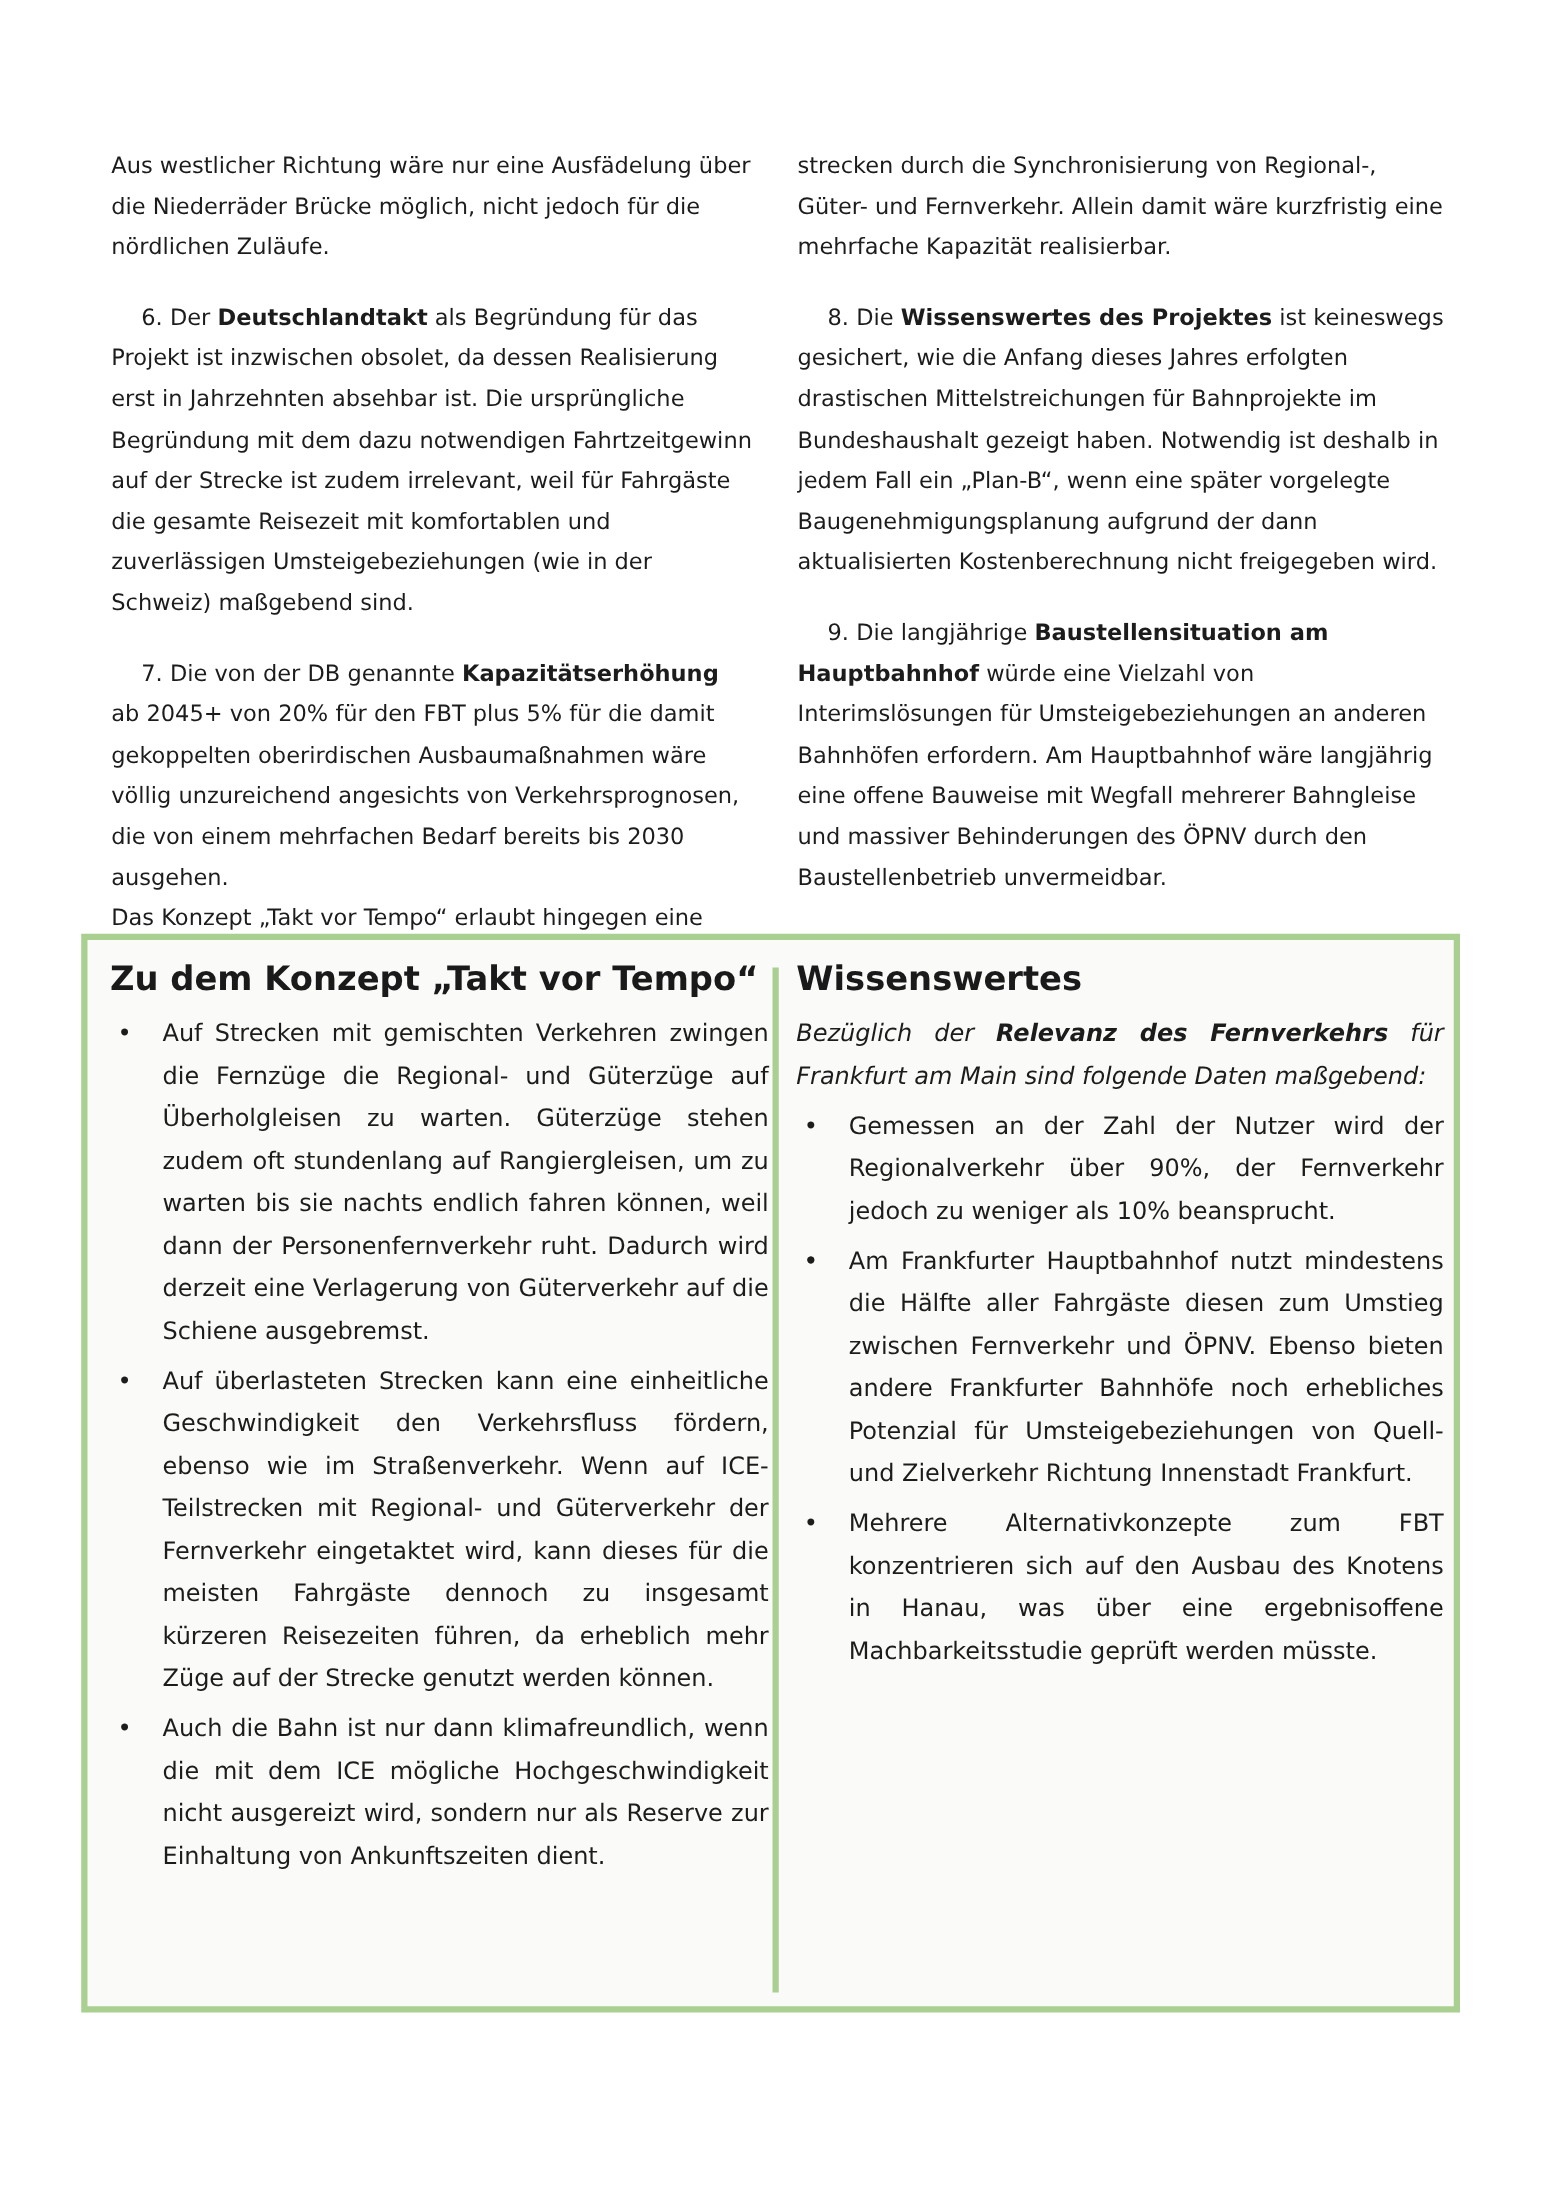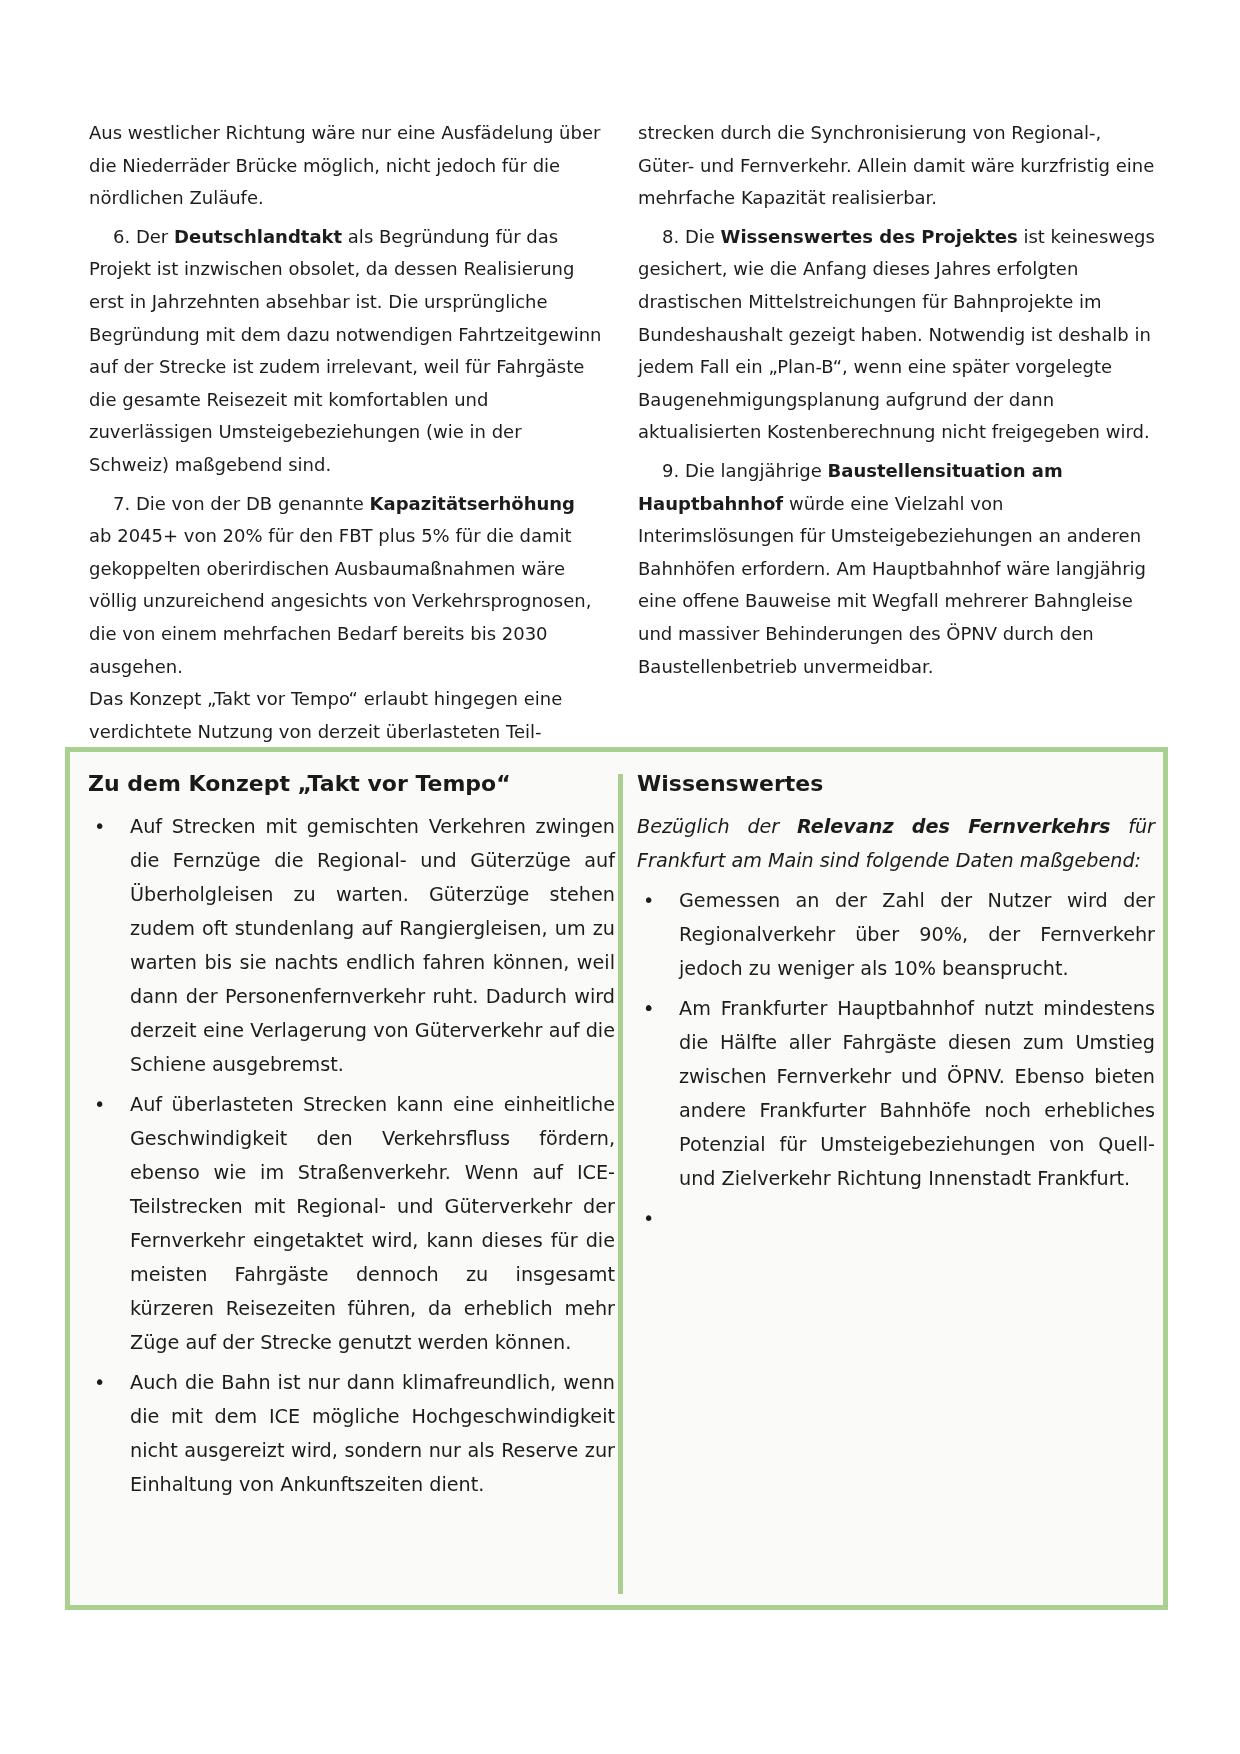--- a/index.html
+++ b/index.html
@@ -1,31 +1,31 @@
 <!DOCTYPE html>
 <html><head>
 <meta charset="utf-8">
 <style>
   html, body { margin: 0; padding: 0; background: #ffffff; }
   body { width: 1240px; height: 1754px; position: relative; overflow: hidden;
          font-family: "DejaVu Sans", "Liberation Sans", sans-serif; color: #1c1c1c; }
   .col { position: absolute; font-size: 18px; line-height: 32.6px; }
   .col p { margin: 0; }
-  .col p.item { text-indent: 24px; margin-top: 6px; }
+  .col p.item { text-indent: 24px; margin-top: 24px; }
   #colL { left: 89px; top: 117px; width: 514px; }
   #colR { left: 638px; top: 117px; width: 522px; }
   b { font-weight: bold; }
 
   #box { position: absolute; left: 65px; top: 747px; width: 1103px; height: 863px;
          box-sizing: border-box; border: 5px solid #a9cf91; background: #fafaf8; }
   .boxcol { position: absolute; top: 12px; font-size: 19.2px; line-height: 34px; text-align: justify; }
   #boxL { left: 18px; width: 527px; }
   #boxR { left: 567px; width: 518px; }
   #divider { position: absolute; left: 548px; top: 22px; width: 5px; height: 820px; background: #a9cf91; }
-  .boxcol h2 { margin: 0 0 6px 0; font-size: 22px; line-height: 40px; font-weight: bold; color: #1a1a1a; }
+  .boxcol h2 { margin: 0 0 6px 0; font-size: 27px; line-height: 40px; font-weight: bold; color: #1a1a1a; }
   .boxcol ul { list-style: none; margin: 0; padding: 0; }
   .boxcol li { position: relative; padding-left: 42px; margin-bottom: 6px; }
   .boxcol li .bullet { position: absolute; left: 6px; top: 0; }
   .boxcol p.intro { margin: 0 0 6px 0; font-style: italic; }
 </style>
 </head>
 <body>
 
 <div id="colL" class="col">
   <p>Aus westlicher Richtung wäre nur eine Ausfädelung über die Niederräder Brücke möglich, nicht jedoch für die nördlichen Zuläufe.</p>
@@ -95,16 +95,17 @@
       </li>
       <li>
         <span class="bullet">•</span>
       </li>
       <li>
         <span class="bullet">•</span>
         <span>Am Frankfurter Hauptbahnhof nutzt mindestens die Hälfte aller Fahrgäste diesen zum Umstieg zwischen Fernverkehr und ÖPNV. Ebenso bieten andere Frankfurter Bahnhöfe noch erhebliches Potenzial für Umsteigebeziehungen von Quell- und Zielverkehr Richtung Innenstadt Frankfurt.</span>
       </li>
       <li>
         <span class="bullet">•</span>
+        <span>Mehrere Alternativkonzepte zum FBT konzentrieren sich auf den Ausbau des Knotens in Hanau, was über eine ergebnisoffene Machbarkeitsstudie geprüft werden müsste.</span>
       </li>
     </ul>
   </div>
 </div>
 
 </body></html>

